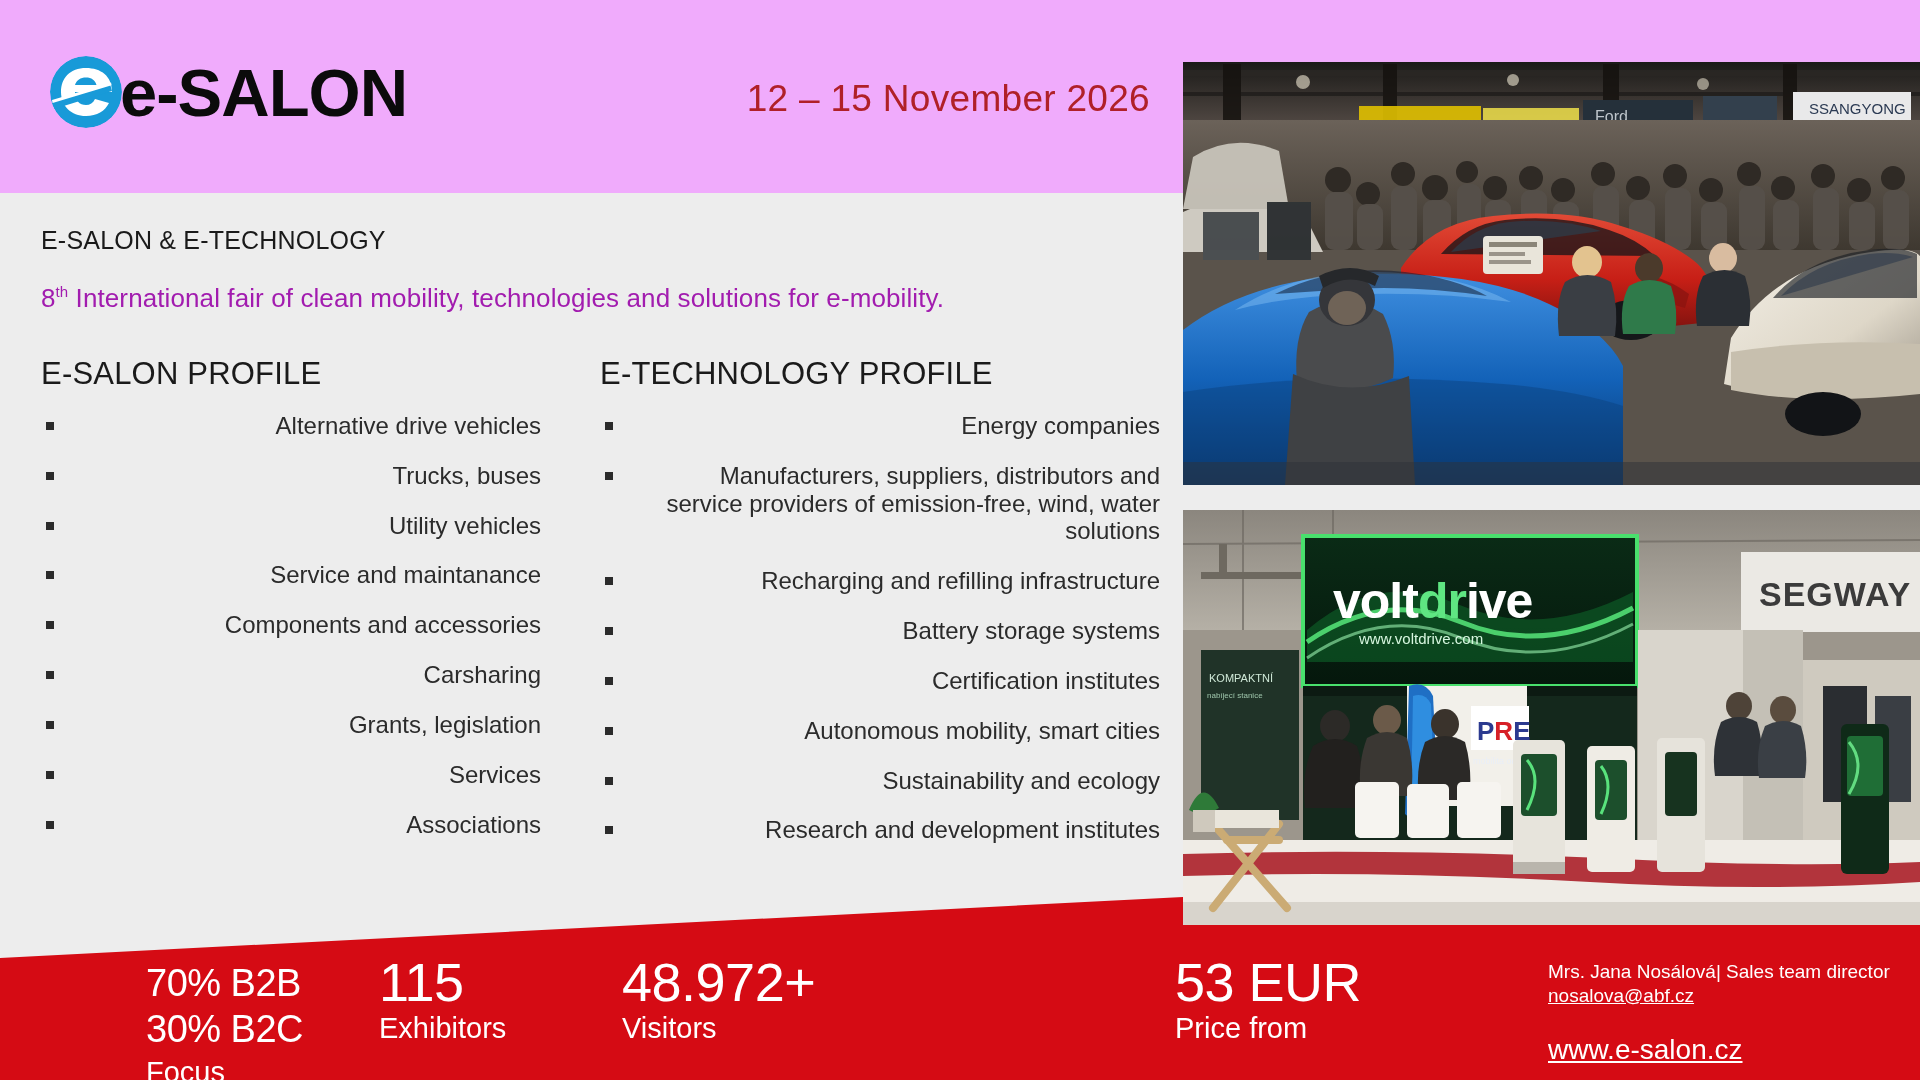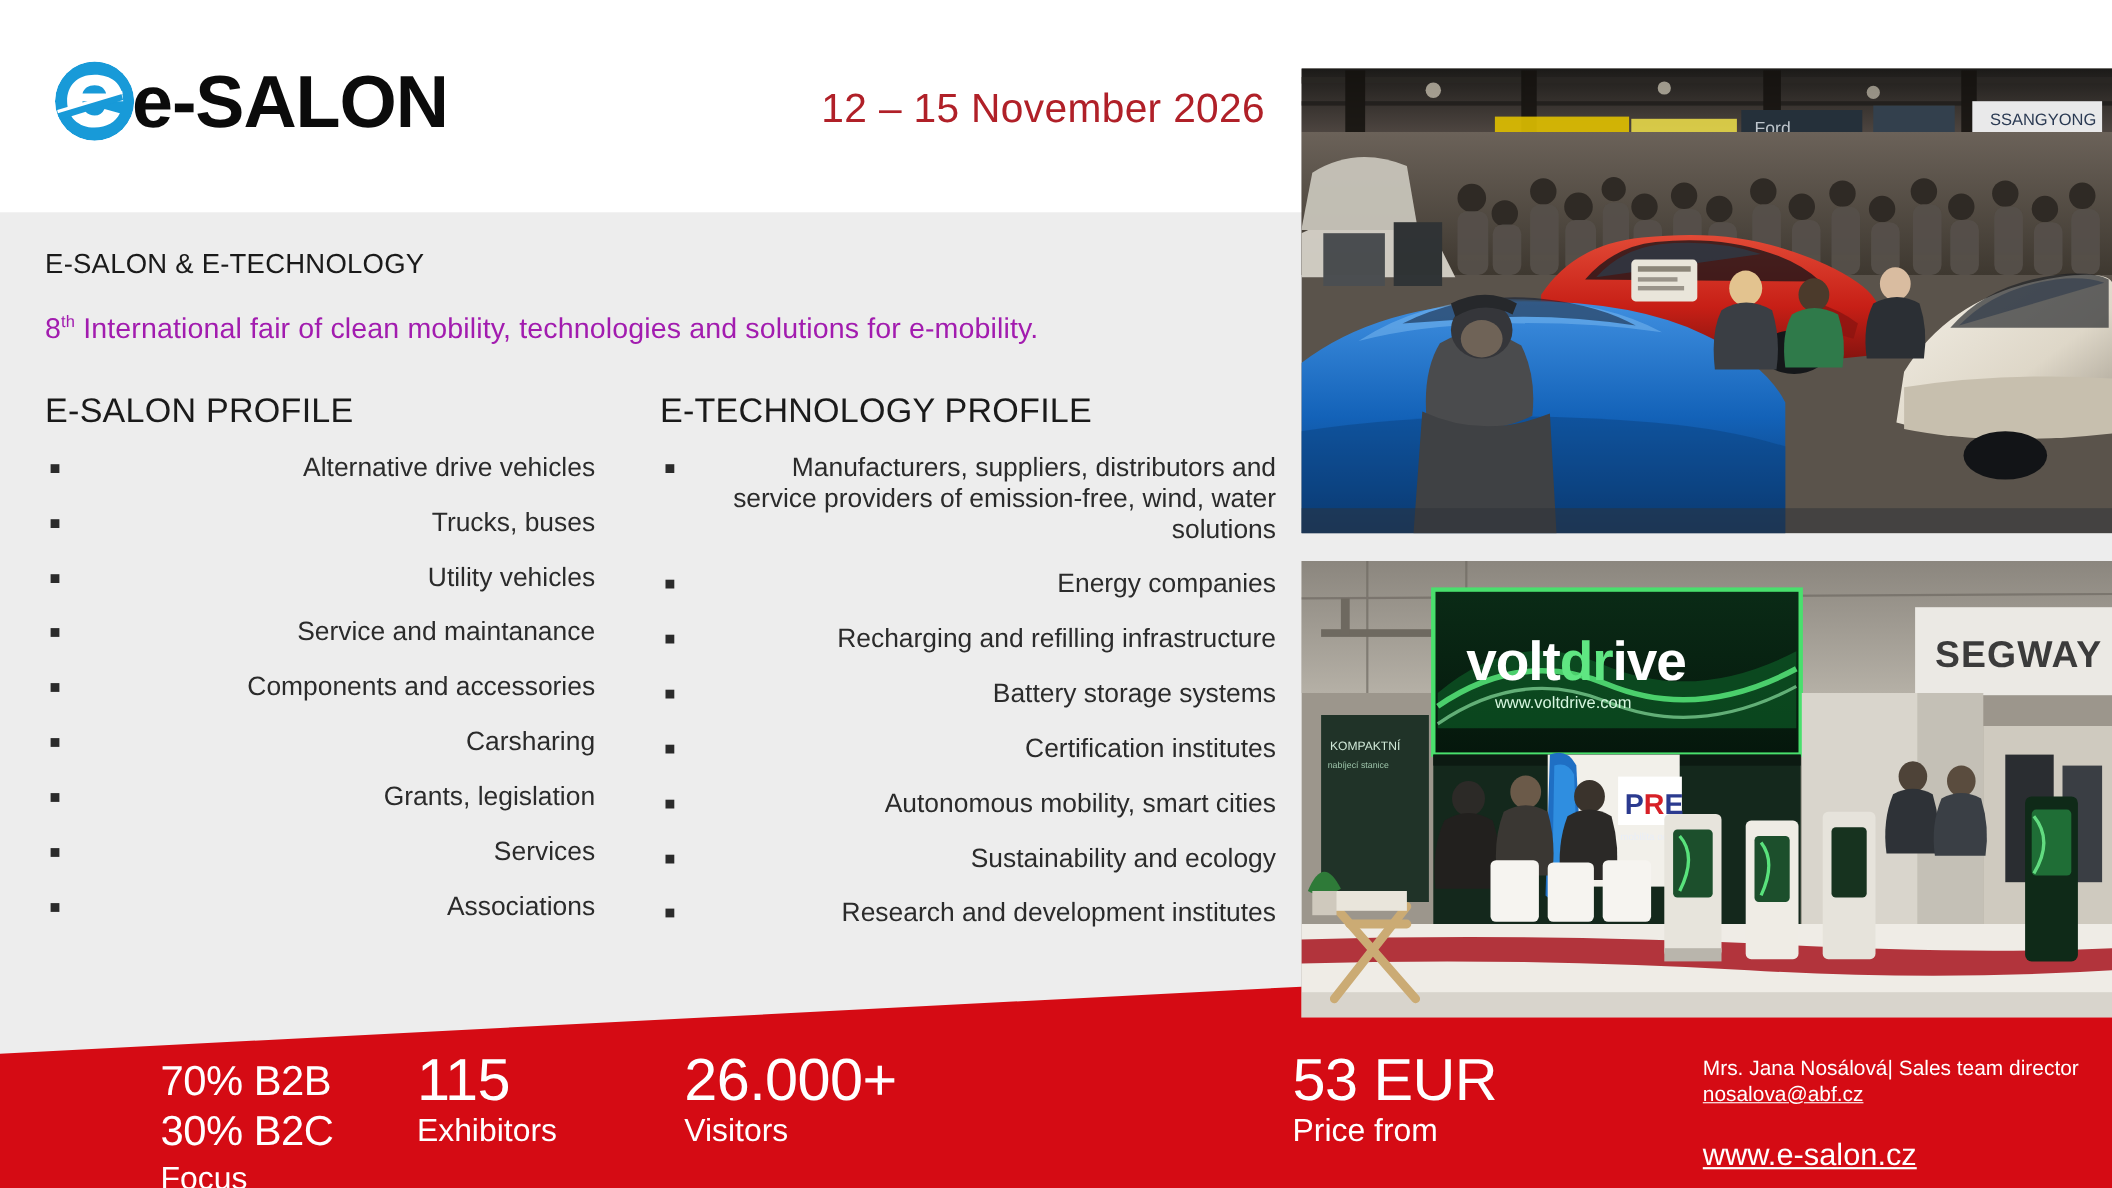--- a/index.html
+++ b/index.html
@@ -8,21 +8,21 @@
     background:#ededed;
     font-family:"Liberation Sans", sans-serif;
     overflow:hidden;
     position:relative;
   }
   .slide{position:relative;width:1920px;height:1080px;overflow:hidden;background:#ededed;}
 
   
   .header{
     position:absolute;left:0;top:0;width:1920px;height:193px;
-    background:#ffffff;z-index:5;
+    background:#f0abfc;z-index:5;
   }
   .logo{
     position:absolute;left:48px;top:48px;
     display:flex;align-items:center;height:88px;
   }
   .logo-mark{width:76px;height:76px;position:relative;flex:0 0 auto;}
   .logo-text{
     font-size:67px;font-weight:bold;letter-spacing:-1px;
     color:#0b0b0b;line-height:1;margin-left:-4px;
     font-family:"Liberation Sans", sans-serif;
@@ -141,22 +141,22 @@
         <li><span class="sq"></span><span>Carsharing</span></li>
         <li><span class="sq"></span><span>Grants, legislation</span></li>
         <li><span class="sq"></span><span>Services</span></li>
         <li><span class="sq"></span><span>Associations</span></li>
       </ul>
     </div>
 
     <div class="col col-right">
       <div class="col-title">E-TECHNOLOGY PROFILE</div>
       <ul class="bullets">
+        <li><span class="sq"></span><span>Energy companies</span></li>
         <li><span class="sq"></span><span>Manufacturers, suppliers, distributors and service providers of emission-free, wind, water solutions</span></li>
-        <li><span class="sq"></span><span>Energy companies</span></li>
         <li><span class="sq"></span><span>Recharging and refilling infrastructure</span></li>
         <li><span class="sq"></span><span>Battery storage systems</span></li>
         <li><span class="sq"></span><span>Certification institutes</span></li>
         <li><span class="sq"></span><span>Autonomous mobility, smart cities</span></li>
         <li><span class="sq"></span><span>Sustainability and ecology</span></li>
         <li><span class="sq"></span><span>Research and development institutes</span></li>
       </ul>
     </div>
   </div>
 
@@ -454,21 +454,21 @@
     <div class="stat" style="left:146px;top:0px;">
       <div class="num small">70% B2B</div>
       <div class="num small">30% B2C</div>
       <div class="lab">Focus</div>
     </div>
     <div class="stat" style="left:379px;top:-5px;">
       <div class="num">115</div>
       <div class="lab">Exhibitors</div>
     </div>
     <div class="stat" style="left:622px;top:-5px;">
-      <div class="num">26.000+</div>
+      <div class="num">48.972+</div>
       <div class="lab">Visitors</div>
     </div>
     <div class="stat" style="left:1175px;top:-5px;">
       <div class="num">53 EUR</div>
       <div class="lab">Price from</div>
     </div>
   </div>
 
   <div class="contact">
     <div class="person">Mrs. Jana Nosálová| Sales team director</div>

